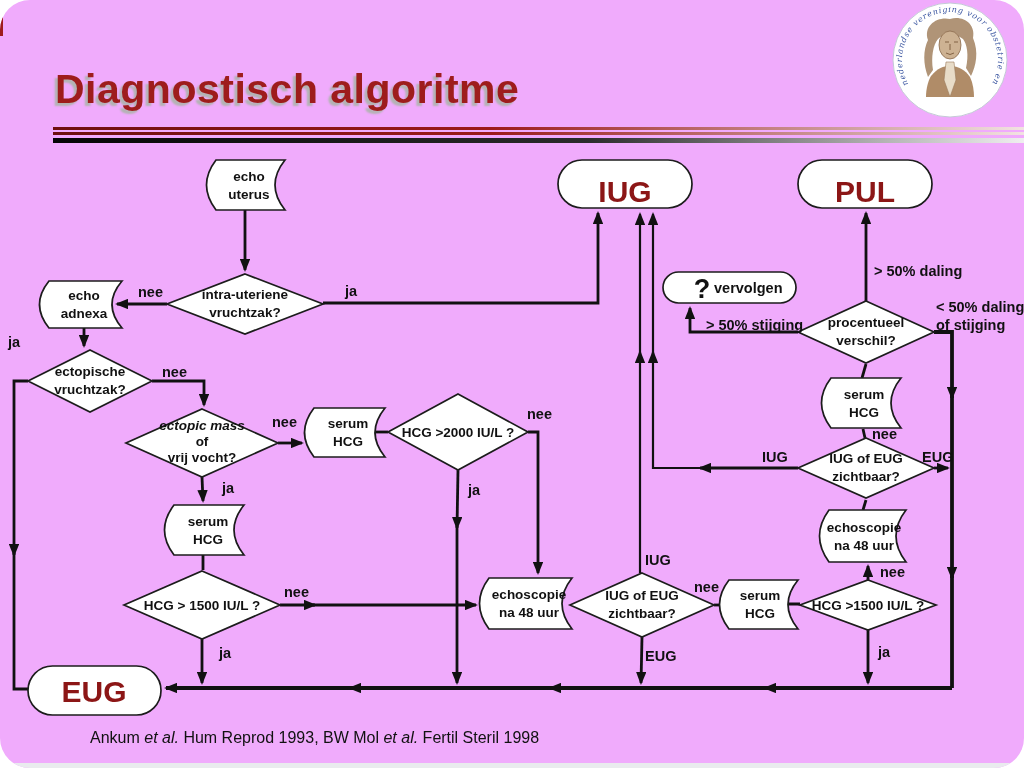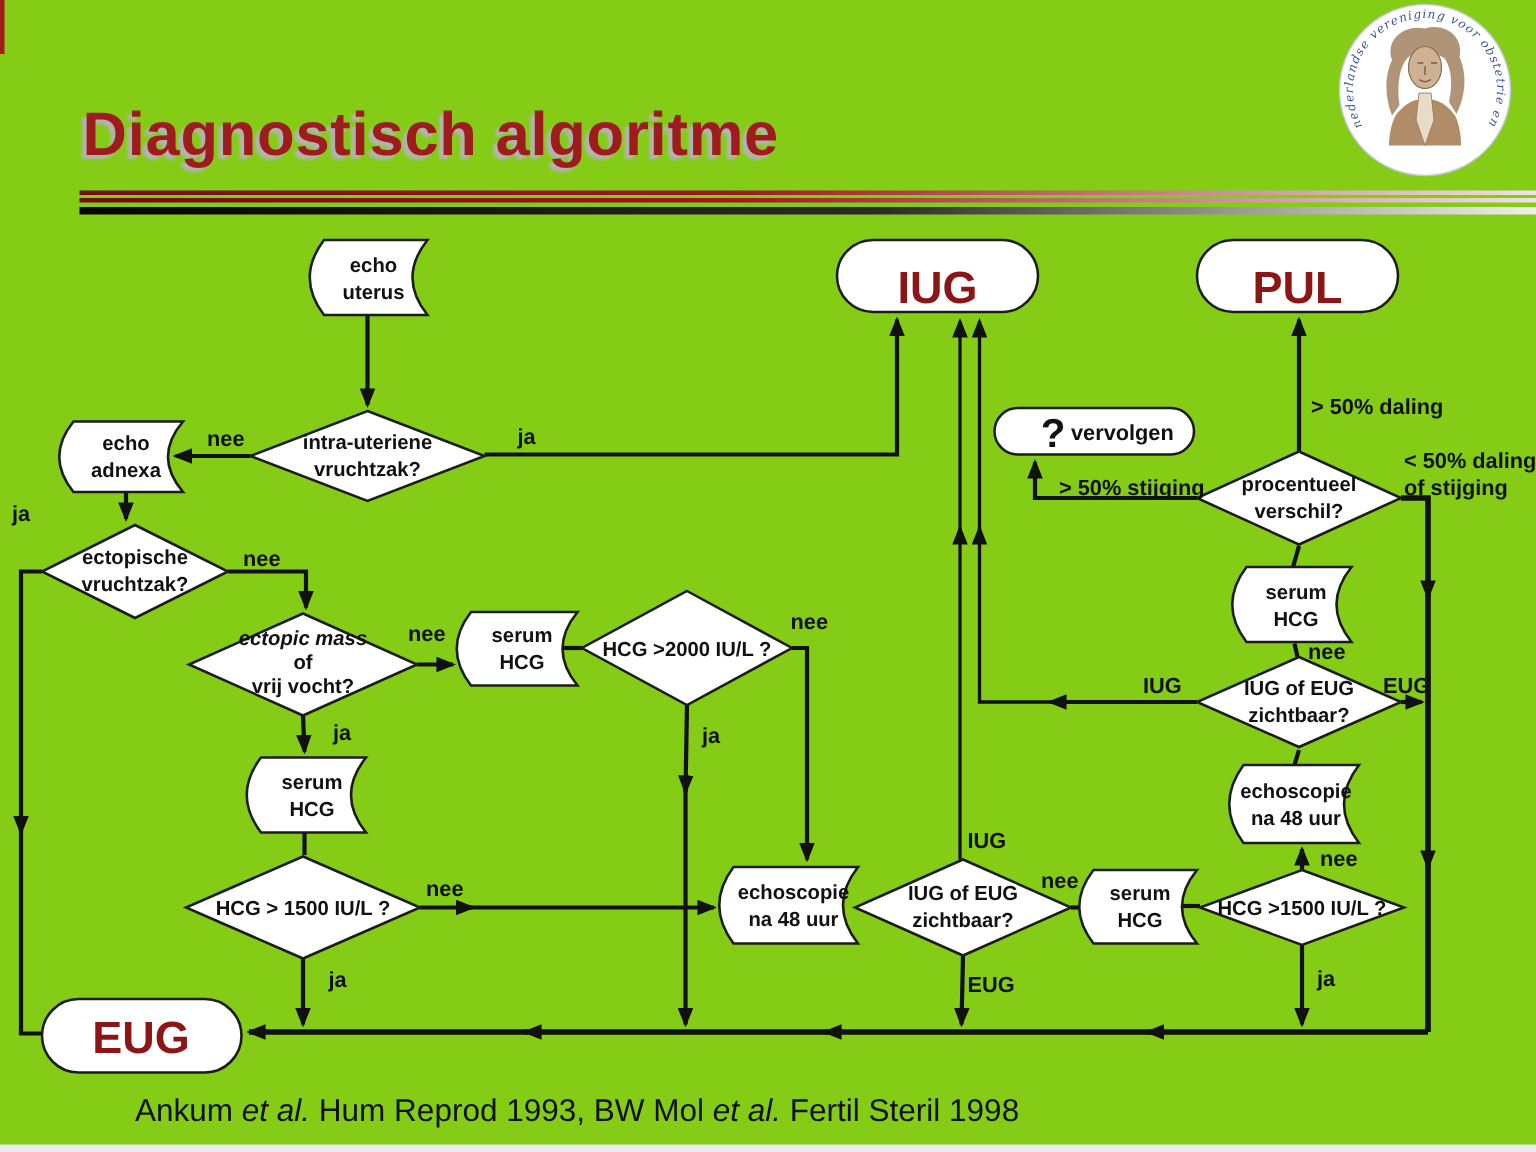--- a/index.html
+++ b/index.html
@@ -1,17 +1,17 @@
 <!DOCTYPE html>
 <html><head>
 <meta charset="utf-8">
 <style>
   html,body{margin:0;padding:0;background:#fff;}
-  .slide{position:relative;width:1024px;height:768px;background:#84cc16;overflow:hidden;
-         font-family:"Liberation Sans",sans-serif;}
+  .slide{position:relative;width:1024px;height:768px;background:#f0abfc;overflow:hidden;
+         font-family:"Liberation Sans",sans-serif;border-radius:30px;}
   .corner-sliver{position:absolute;left:0;top:0;width:3px;height:36px;background:#9e1c1c;}
   .title{position:absolute;left:55px;top:66px;margin:0;font-size:41px;font-weight:bold;
          color:#9e1c1c;letter-spacing:0.5px;text-shadow:-3px 3px 2px #b3b3b3;}
   .hr-red1,.hr-red2{position:absolute;left:53px;width:971px;height:3px;
          background:linear-gradient(to right,#6e0f0f,#9c1a1a 45%,#cf9f9f 82%,#f2e2e2);}
   .hr-red1{top:127px}.hr-red2{top:132px}
   .hr-black{position:absolute;left:53px;top:138px;width:971px;height:5px;
          background:linear-gradient(to right,#050505,#2b2b2b 55%,#b5b5b5 86%,#efefef);}
   .bottom-shade{position:absolute;left:0;bottom:0;width:1024px;height:5px;background:#e9ebee;}
   .flow{position:absolute;left:0;top:0;}
@@ -20,21 +20,21 @@
   .edge{stroke:#111111;stroke-width:2.8;fill:none;}
   .edge.thin{stroke-width:2.2;}
   .edge.trunk{stroke-width:3.8;}
   .ntext{font:bold 13.5px "Liberation Sans",sans-serif;fill:#111;text-anchor:middle;}
   .ntext.it{font-style:italic;}
   .lbl{font:bold 14.5px "Liberation Sans",sans-serif;fill:#111;text-anchor:start;}
   .pillred{font:bold 30px "Liberation Sans",sans-serif;fill:#8c1616;text-anchor:middle;}
   .qmark{font:bold 27px "Liberation Sans",sans-serif;fill:#111;text-anchor:middle;}
   .vtext{font:bold 14.5px "Liberation Sans",sans-serif;fill:#111;}
   .ringtext{font:italic 8px "DejaVu Serif",serif;fill:#3a55a0;letter-spacing:0.8px;}
-  .citation{position:absolute;left:90px;top:729px;font-size:21px;color:#111;}
+  .citation{position:absolute;left:90px;top:729px;font-size:16px;color:#111;}
   .citation .it{font-style:italic;}
 </style>
 </head>
 <body>
 
 <div class="slide">
 
   <div class="corner-sliver"></div>
   <h1 class="title">Diagnostisch algoritme</h1>
   <div class="hr-red1"></div>

